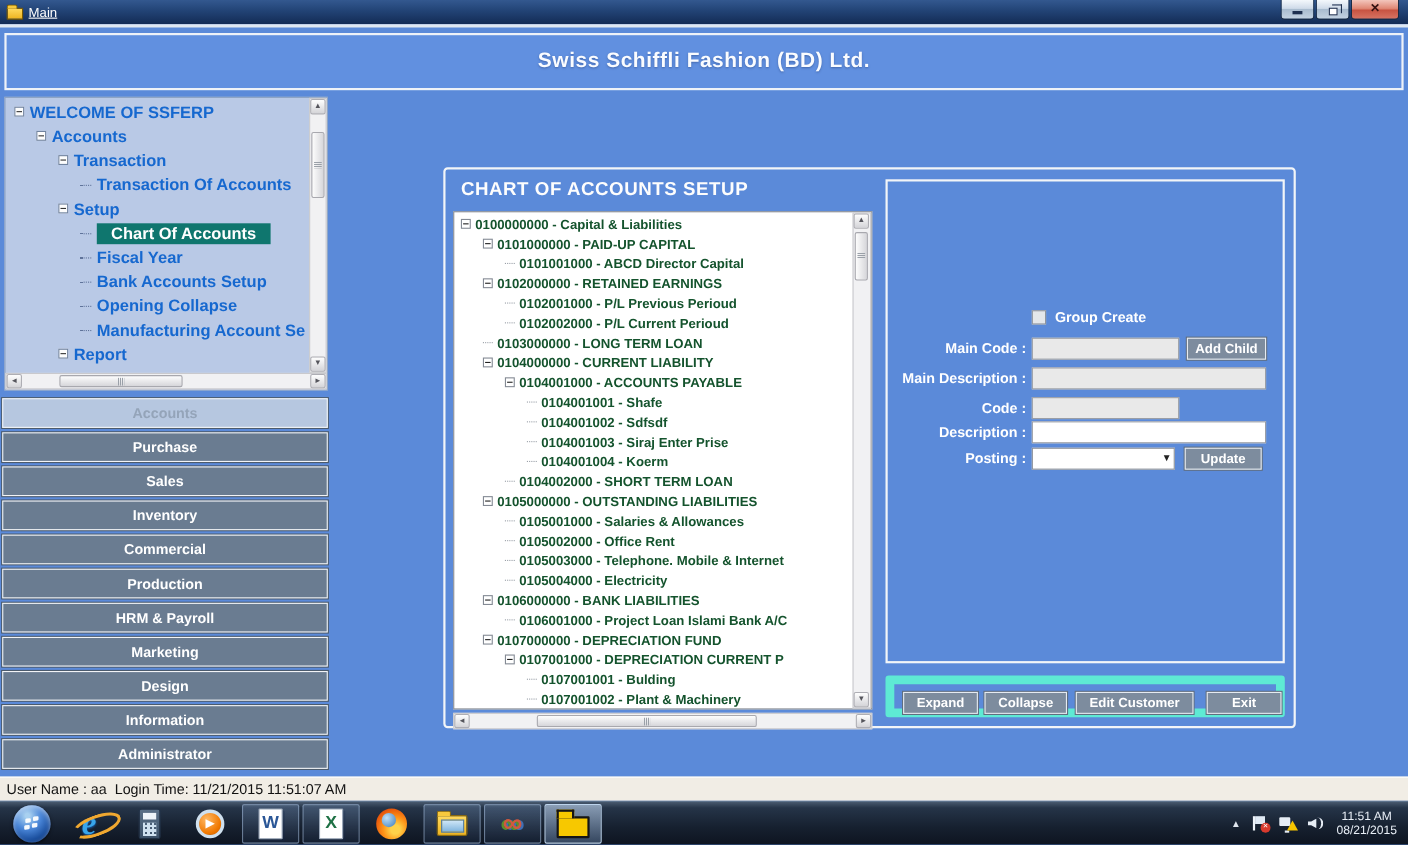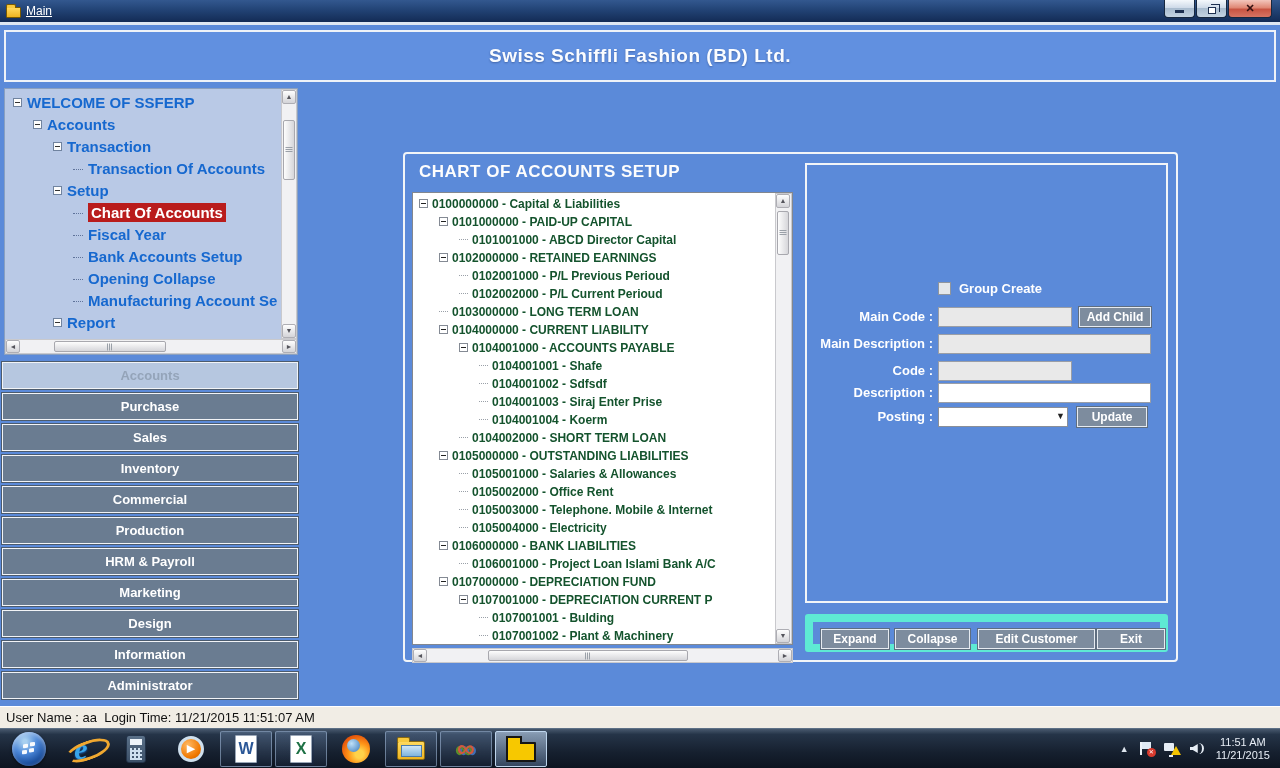--- a/index.html
+++ b/index.html
@@ -35,21 +35,21 @@
   .nav-panel { position:absolute; left:4px; top:88px; width:294px; height:267px;
     background:#b9c9e6; border:1px solid #8aa0c0; }
   .nav-rows { position:absolute; left:2px; top:3px; right:17px; bottom:16px; overflow:hidden; }
   .tree-node { height:22px; line-height:22px; white-space:nowrap; overflow:hidden;
     padding-left:calc(6px + var(--lvl,0) * 20px); font-weight:bold; font-size:15px; color:#1668cf; }
   .tree-node .gbox { display:none; width:9px; height:9px; border:1px solid #70839f; background:#fdfdfd;
     margin-right:5px; vertical-align:1px; position:relative; }
   .tree-node .gbox::after { content:''; position:absolute; left:1px; top:3px; width:5px; height:1px; background:#333; }
   .tree-node.expandable .gbox { display:inline-block; }
   .tree-node .stub { display:inline-block; width:10px; border-top:1px dotted #5f739a; margin-right:5px; vertical-align:4px; }
-  .tree-node.selected .nlabel { background:#b91c1c; color:#fff; padding:1px 3px;text-align:center; }
+  .tree-node.selected .nlabel { background:#0f766e; color:#fff; padding:1px 13px;text-align:center; }
 
   
   .sbv { position:absolute; background:#f1f1f3; border:1px solid #c9c9cd; }
   .sb-btn { position:absolute; width:14px; height:14px; background:linear-gradient(#fefefe,#d4d4d8);
     border:1px solid #aeaeb4; border-radius:2px; color:#55555c; font-size:7px; line-height:12px; text-align:center; }
   .sb-thumb { position:absolute; background:linear-gradient(90deg,#fdfdfd,#d6d6da); border:1px solid #a8a8ae; border-radius:2px; }
   .sb-thumb.h { background:linear-gradient(180deg,#fdfdfd,#d6d6da); }
   .sb-thumb::after { content:''; position:absolute; left:50%; top:50%; transform:translate(-50%,-50%);
     width:7px; height:6px; background:repeating-linear-gradient(180deg,#9aa0a8 0 1px,transparent 1px 2px); }
   .sb-thumb.h::after { width:6px; height:7px; background:repeating-linear-gradient(90deg,#9aa0a8 0 1px,transparent 1px 2px); }
@@ -464,21 +464,21 @@
       <span class="combo-value"></span>
       <span class="combo-arrow"></span>
     </div>
     <button class="btn" style="position:absolute;left:270px;top:1px;width:70px;height:20px;">Update</button>
   </div>
 </div>
 
 <div class="actions-box">
   <button class="btn" style="left:8px;width:68px;">Expand</button>
   <button class="btn" style="left:82px;width:75px;">Collapse</button>
-  <button class="btn" style="left:165px;width:117px;">Edit Customer</button>
+  <button class="btn" style="left:165px;width:107px;">Edit Customer</button>
   <button class="btn" style="left:284px;width:68px;">Exit</button>
 </div>
 
 <div class="statusbar">
   <span>User Name : aa  Login Time: 11/21/2015 11:51:07 AM</span>
 </div>
 
 <div class="taskbar">
   <div style="display:flex;align-items:center;">
 
@@ -528,16 +528,16 @@
         <span class="tr-glyph"></span>
       </span>
     <span class="tr-item tr-net">
         <span class="tr-glyph"></span>
       </span>
     <span class="tr-item tr-vol">
         <span class="tr-glyph"></span>
       </span>
     <div class="tray-clock">
       <div>11:51 AM</div>
-      <div>11/21/2015</div>
+      <div>08/21/2015</div>
     </div>
   </div>
 </div>
 
 </body></html>

